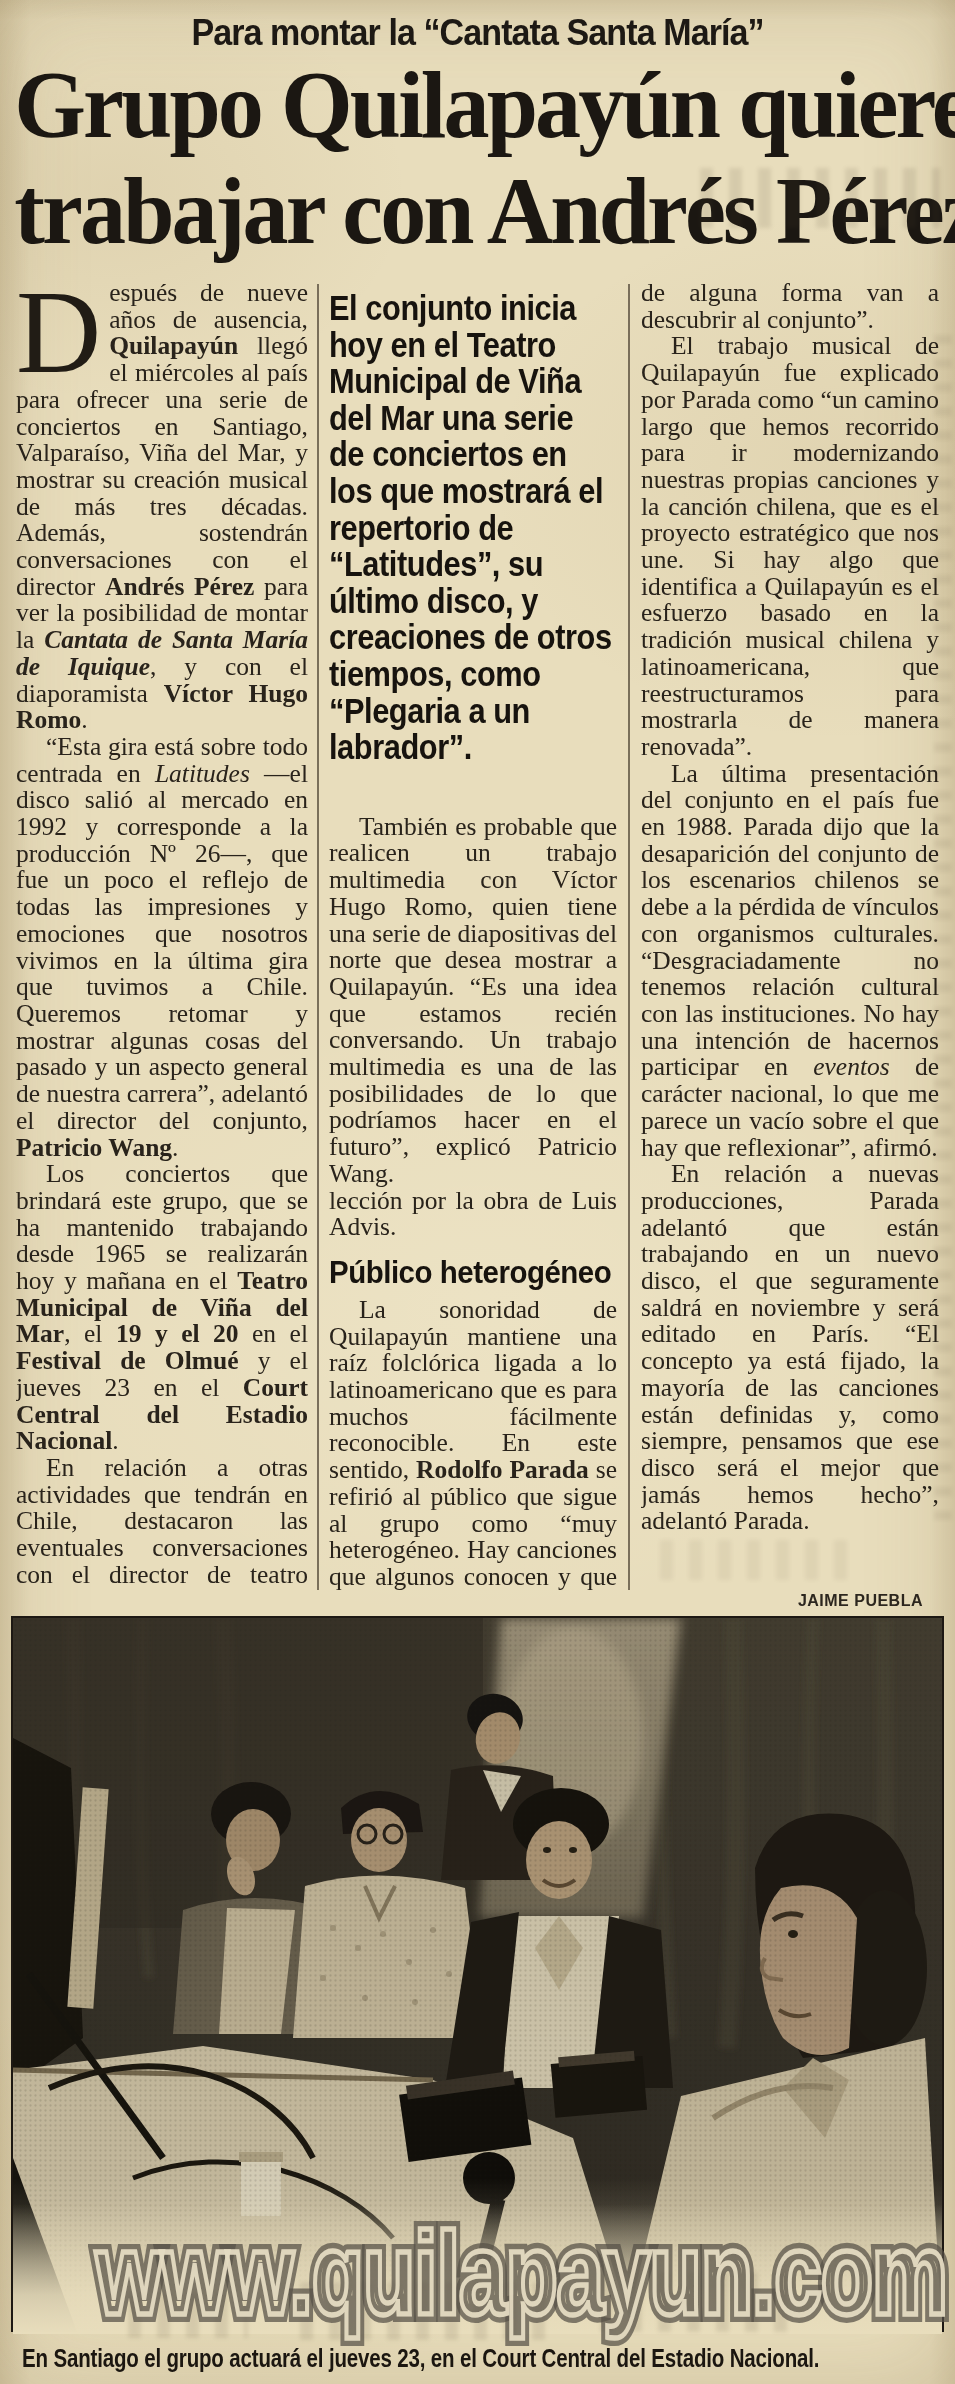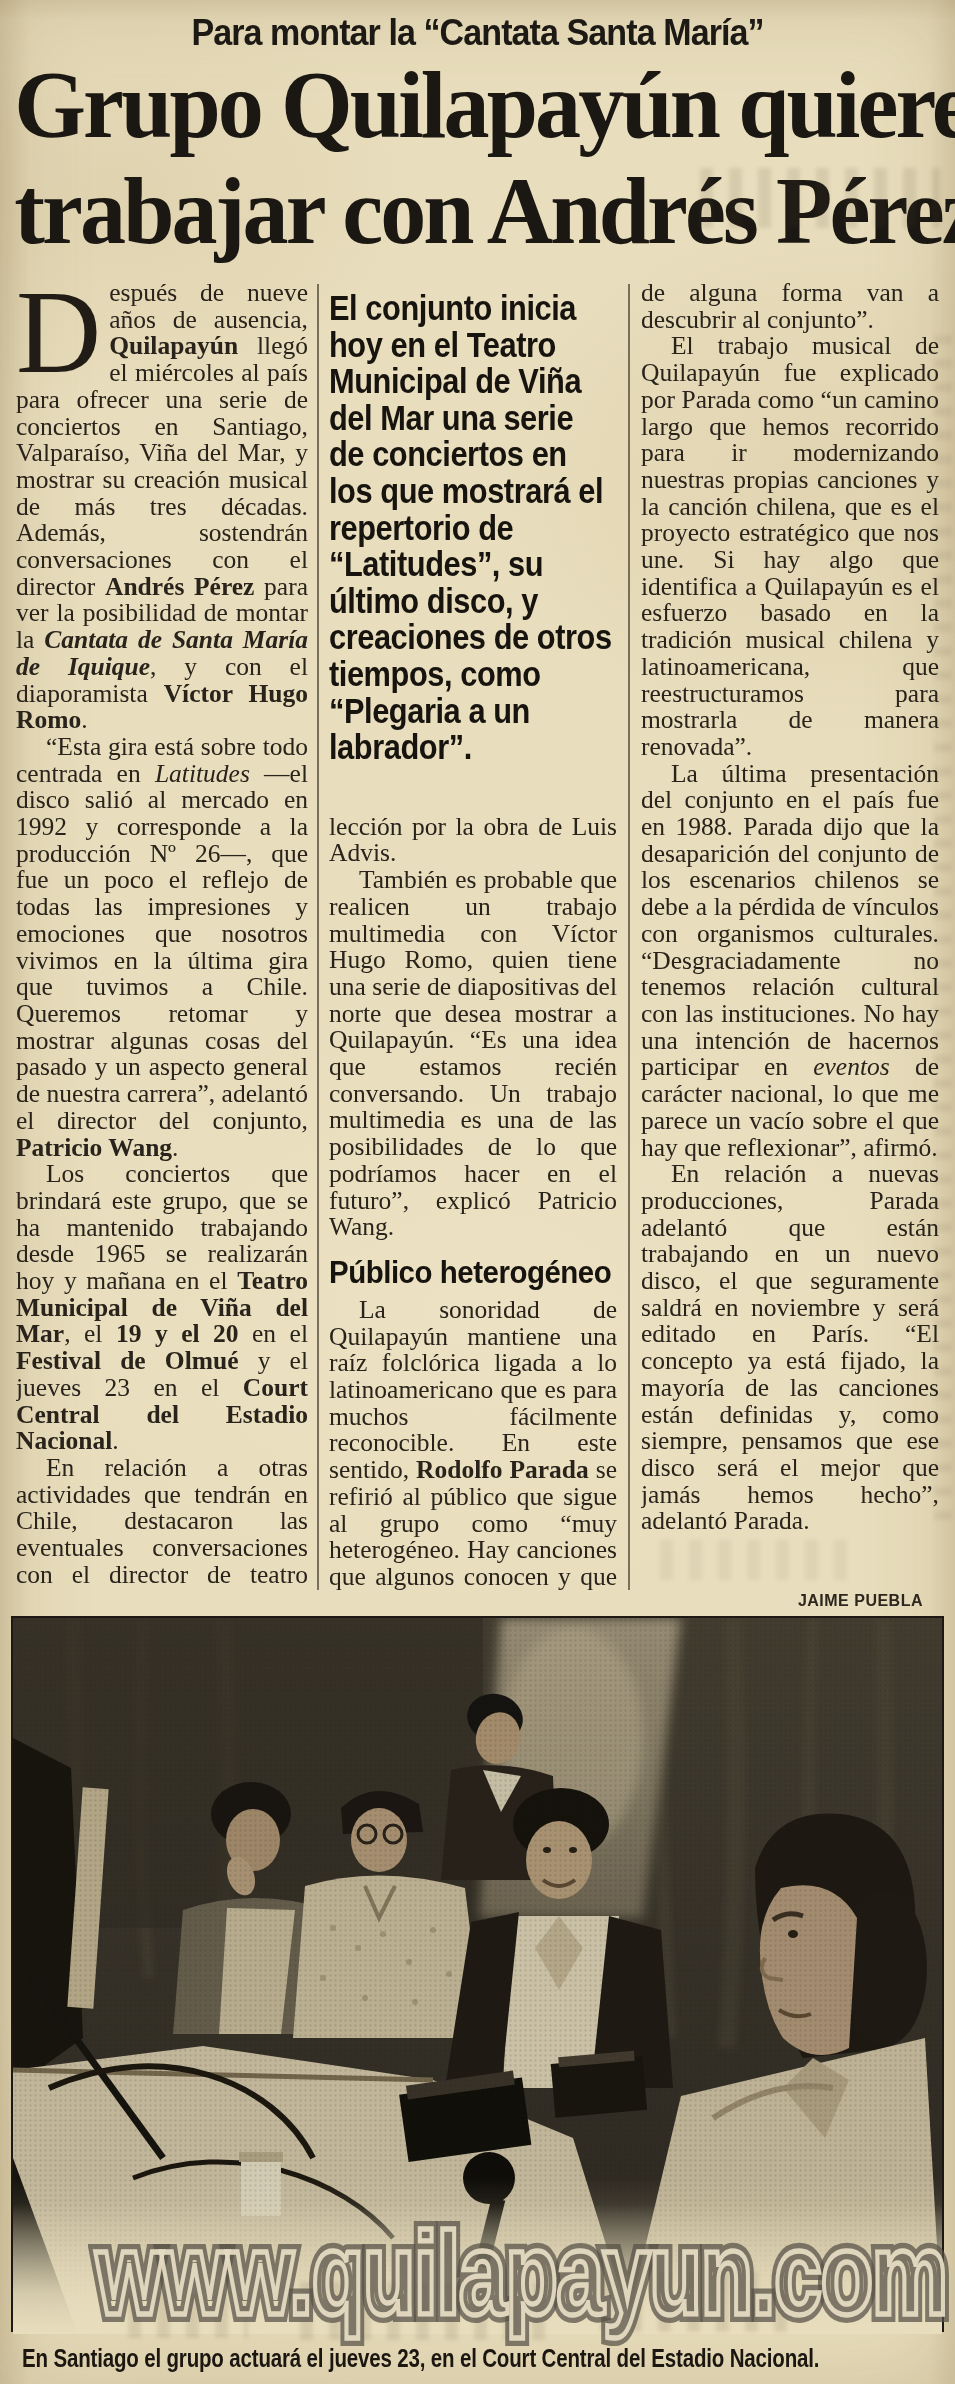--- a/index.html
+++ b/index.html
@@ -124,22 +124,22 @@
 
   <div class="col col1">
     <p class="body"><span class="dropcap">D</span><span><span>espués de nueve años de ausencia, </span><span class="b">Quilapayún</span><span> llegó el miércoles al país para ofrecer una serie de conciertos en Santiago, Valparaíso, Viña del Mar, y mostrar su creación musical de más tres décadas. Además, sostendrán conversaciones con el director </span><span class="b">Andrés Pérez</span><span> para ver la posibilidad de montar la </span><span class="b i">Cantata de Santa María de Iquique</span><span>, y con el diaporamista </span><span class="b">Víctor Hugo Romo</span><span>.</span></span></p>
     <p class="body indent"><span><span>“Esta gira está sobre todo centrada en </span><span class="i">Latitudes</span><span> —el disco salió al mercado en 1992 y corresponde a la producción Nº 26—, que fue un poco el reflejo de todas las impresiones y emociones que nosotros vivimos en la última gira que tuvimos a Chile. Queremos retomar y mostrar algunas cosas del pasado y un aspecto general de nuestra carrera”, adelantó el director del conjunto, </span><span class="b">Patricio Wang</span><span>.</span></span></p>
     <p class="body indent"><span><span>Los conciertos que brindará este grupo, que se ha mantenido trabajando desde 1965 se realizarán hoy y mañana en el </span><span class="b">Teatro Municipal de Viña del Mar</span><span>, el </span><span class="b">19 y el 20</span><span> en el </span><span class="b">Festival de Olmué</span><span> y el jueves 23 en el </span><span class="b">Court Central del Estadio Nacional</span><span>.</span></span></p>
     <p class="body indent">En relación a otras actividades que tendrán en Chile, destacaron las eventuales conversaciones con el director de teatro Andrés Pérez, quien demuestra, dijeron, una especial predi-</p>
   </div>
 
   <div class="col col2">
     <div class="lede">El conjunto inicia hoy en el Teatro Municipal de Viña del Mar una serie de conciertos en los que mostrará el repertorio de “Latitudes”, su último disco, y creaciones de otros tiempos, como “Plegaria a un labrador”.</div>
+    <p class="body indent">También es probable que realicen un trabajo multimedia con Víctor Hugo Romo, quien tiene una serie de diapositivas del norte que desea mostrar a Quilapayún. “Es una idea que estamos recién conversando. Un trabajo multimedia es una de las posibilidades de lo que podríamos hacer en el futuro”, explicó Patricio Wang.</p>
     <p class="body">lección por la obra de Luis Advis.</p>
-    <p class="body indent">También es probable que realicen un trabajo multimedia con Víctor Hugo Romo, quien tiene una serie de diapositivas del norte que desea mostrar a Quilapayún. “Es una idea que estamos recién conversando. Un trabajo multimedia es una de las posibilidades de lo que podríamos hacer en el futuro”, explicó Patricio Wang.</p>
     <div class="subhead">Público heterogéneo</div>
     <p class="body indent"><span><span>La sonoridad de Quilapayún mantiene una raíz folclórica ligada a lo latinoamericano que es para muchos fácilmente reconocible. En este sentido, </span><span class="b">Rodolfo Parada</span><span> se refirió al público que sigue al grupo como “muy heterogéneo. Hay canciones que algunos conocen y que marcaron la identidad del conjunto. Otros, conocen muy poco del Quilapayún y</span></span></p>
   </div>
 
   <div class="col col3">
     <p class="body">de alguna forma van a descubrir al conjunto”.</p>
     <p class="body indent">El trabajo musical de Quilapayún fue explicado por Parada como “un camino largo que hemos recorrido para ir modernizando nuestras propias canciones y la canción chilena, que es el proyecto estratégico que nos une. Si hay algo que identifica a Quilapayún es el esfuerzo basado en la tradición musical chilena y latinoamericana, que reestructuramos para mostrarla de manera renovada”.</p>
     <p class="body indent"><span><span>La última presentación del conjunto en el país fue en 1988. Parada dijo que la desaparición del conjunto de los escenarios chilenos se debe a la pérdida de vínculos con organismos culturales. “Desgraciadamente no tenemos relación cultural con las instituciones. No hay una intención de hacernos participar en </span><span class="i">eventos</span><span> de carácter nacional, lo que me parece un vacío sobre el que hay que reflexionar”, afirmó.</span></span></p>
     <p class="body indent">En relación a nuevas producciones, Parada adelantó que están trabajando en un nuevo disco, el que seguramente saldrá en noviembre y será editado en París. “El concepto ya está fijado, la mayoría de las canciones están definidas y, como siempre, pensamos que ese disco será el mejor que jamás hemos hecho”, adelantó Parada.</p>
   </div>

